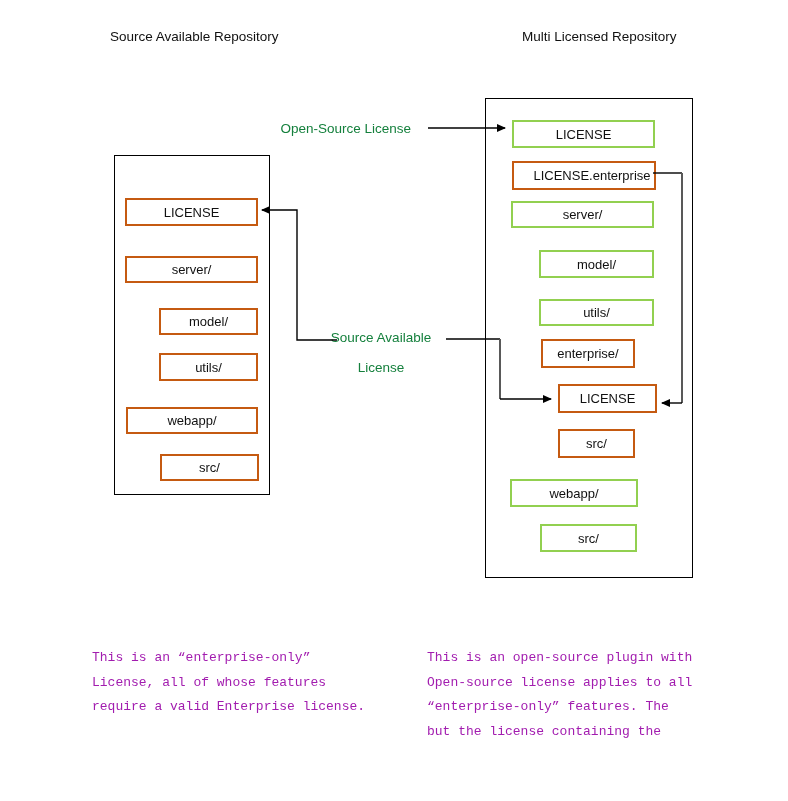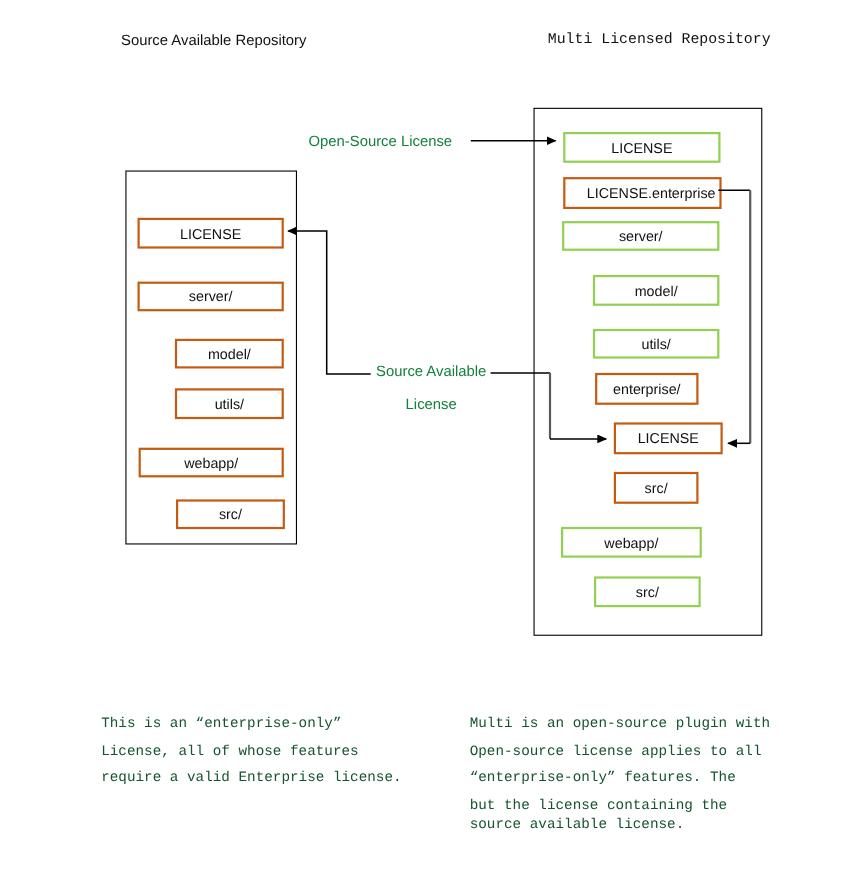--- a/index.html
+++ b/index.html
@@ -2,21 +2,21 @@
 <html><head>
 <meta charset="utf-8">
 <style>
   html,body{margin:0;padding:0;background:#ffffff;}
   .canvas{
     position:relative;width:788px;height:801px;background:#ffffff;overflow:hidden;
     font-family:"Liberation Sans",sans-serif;color:#000;border-radius:22px;
   }
   .title{position:absolute;font-size:13.5px;white-space:nowrap;color:#111;}
   .title-left{left:110px;top:29px;}
-  .title-right{left:498px;top:29px;font-family:Liberation Mono, monospace;}
+  .title-right{left:522px;top:29px;}
 
   .panel{position:absolute;border:1px solid #000;background:#fff;box-sizing:border-box;}
   .panel-left{left:114px;top:155px;width:156px;height:340px;}
   .panel-right{left:485px;top:98px;width:208px;height:480px;}
 
   .fbox{
     position:absolute;box-sizing:border-box;border:2px solid #888;background:#fff;
     display:flex;align-items:center;justify-content:center;
     font-size:13px;white-space:nowrap;color:#111;
   }
@@ -34,29 +34,29 @@
   .rb4{left:53px;top:151px;width:115px;height:28px;}
   .rb5{left:53px;top:200px;width:115px;height:27px;}
   .rb6{left:55px;top:240px;width:94px;height:29px;}
   .rb7{left:72px;top:285px;width:99px;height:29px;}
   .rb8{left:72px;top:330px;width:77px;height:29px;}
   .rb9{left:24px;top:380px;width:128px;height:28px;}
   .rb10{left:54px;top:425px;width:97px;height:28px;}
 
   .lbl{position:absolute;font-size:13.5px;white-space:nowrap;color:#15803d;}
   .lbl-open-source{right:377px;top:121px;}
-  .lbl-source-available{left:339px;top:330px;width:106px;text-align:center;}
+  .lbl-source-available{left:328px;top:330px;width:106px;text-align:center;}
   .lbl-source-available div{line-height:15px;}
   .lbl-source-available div + div{margin-top:15px;}
 
   .overlay{position:absolute;left:0;top:0;pointer-events:none;}
 
   .caption{
     position:absolute;font-family:"Liberation Mono","DejaVu Sans Mono",monospace;
-    font-size:13px;color:#14532d;
+    font-size:13px;color:#a21caf;
   }
   .caption-left{left:92px;top:650px;}
   .caption-right{left:427px;top:650px;}
   .cap-line{height:24.5px;line-height:16px;white-space:pre;}
   .cap-line.tight{margin-top:-6px;}
 </style>
 </head>
 <body>
 
 <div class="canvas">
@@ -111,20 +111,19 @@
     <polyline points="682,173 682,403" fill="none" stroke-width="2" stroke="#595959"></polyline>
     <polyline points="682,403 662,403" fill="none" stroke-width="1.4" marker-end="url(#arr)" stroke="#000000"></polyline>
   </svg>
 
   <div class="caption caption-left">
     <div class="cap-line">This is an “enterprise-only”</div>
     <div class="cap-line">License, all of whose features</div>
     <div class="cap-line">require a valid Enterprise license.</div>
   </div>
   <div class="caption caption-right">
-    <div class="cap-line">Multi is an open-source plugin with</div>
+    <div class="cap-line">This is an open-source plugin with</div>
     <div class="cap-line">Open-source license applies to all</div>
     <div class="cap-line">“enterprise-only” features. The</div>
     <div class="cap-line">but the license containing the</div>
-    <div class="cap-line tight">source available license.</div>
   </div>
 
 </div>
 
 </body></html>

